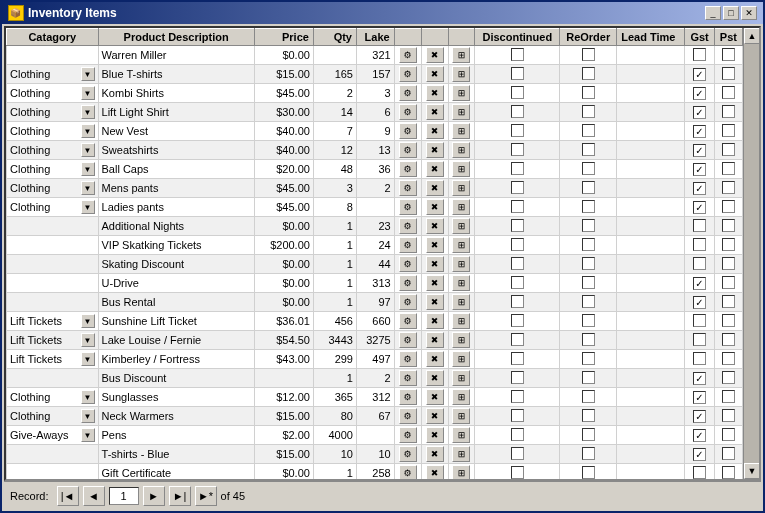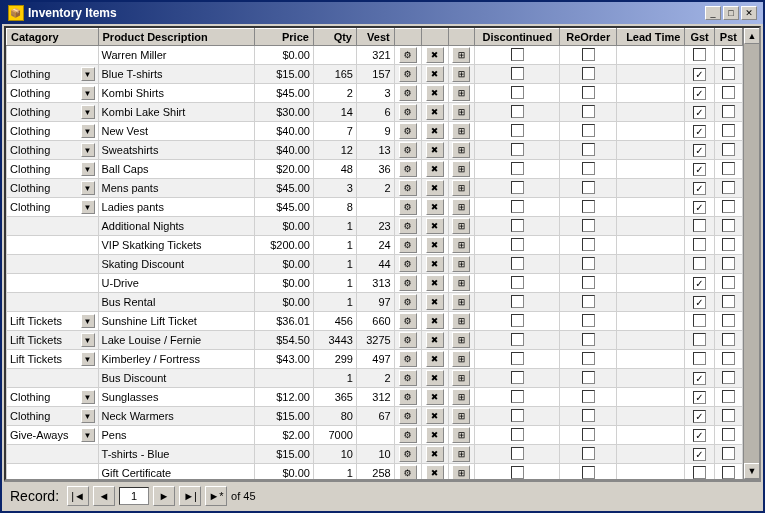--- a/index.html
+++ b/index.html
@@ -105,21 +105,21 @@
       top: 0;
       z-index: 10;
     }
 
     thead tr th {
       background: #d4d0c8;
       border: 1px solid #888;
       border-top-color: #fff;
       border-left-color: #fff;
       padding: 2px 4px;
-      text-align: left;
+      text-align: center;
       font-weight: bold;
       white-space: nowrap;
       font-size: 11px;
     }
 
     tbody tr {
       background: white;
     }
 
     tbody tr:nth-child(even) {
@@ -137,21 +137,21 @@
     .col-category { width: 85px; }
     .col-product { width: 145px; }
     .col-price { width: 55px; text-align: right; }
     .col-qty { width: 40px; text-align: right; }
     .col-used { width: 35px; text-align: right; }
     .col-icon1 { width: 22px; text-align: center; }
     .col-icon2 { width: 22px; text-align: center; }
     .col-icon3 { width: 22px; text-align: center; }
     .col-discontinued { width: 68px; text-align: center; }
     .col-reorder { width: 48px; text-align: center; }
-    .col-leadtime { width: 60px; text-align: right; }
+    .col-leadtime { width: 60px; text-align: left; }
     .col-gst { width: 24px; text-align: center; }
     .col-pst { width: 24px; text-align: center; }
 
     .dropdown-cell {
       display: flex;
       align-items: center;
       gap: 1px;
     }
 
     .dropdown-arrow {
@@ -210,21 +210,21 @@
       border-top: 1px solid #888;
       padding: 3px 6px;
       display: flex;
       align-items: center;
       gap: 4px;
       height: 28px;
       flex-shrink: 0;
     }
 
     .nav-label {
-      font-size: 14px;
+      font-size: 11px;
       margin-right: 4px;
     }
 
     .nav-btn {
       width: 22px;
       height: 20px;
       background: #d4d0c8;
       border: 1px solid #888;
       border-top-color: #fff;
       border-left-color: #fff;
@@ -304,21 +304,21 @@
     <div class="table-container">
       <div class="table-with-scroll">
         <div class="table-scroll">
           <table>
             <thead>
               <tr>
                 <th class="col-category">Catagory</th>
                 <th class="col-product">Product Description</th>
                 <th class="col-price">Price</th>
                 <th class="col-qty">Qty</th>
-                <th class="col-used">Vest</th>
+                <th class="col-used">Lake</th>
                 <th class="col-icon1"></th>
                 <th class="col-icon2"></th>
                 <th class="col-icon3"></th>
                 <th class="col-discontinued">Discontinued</th>
                 <th class="col-reorder">ReOrder</th>
                 <th class="col-leadtime">Lead Time</th>
                 <th class="col-gst">Gst</th>
                 <th class="col-pst">Pst</th>
               </tr>
             </thead>
@@ -380,21 +380,21 @@
                   <td class="col-gst" style="text-align: center;"><span class="checkbox-cell checkbox-checked"></span></td>
                   <td class="col-pst" style="text-align: center;"><span class="checkbox-cell"></span></td>
                 </tr>
                 <tr>
                   <td>
                     <div class="dropdown-cell">
                       <span class="cell-text">Clothing</span>
                       <span class="dropdown-arrow">▼</span>
                     </div>
                   </td>
-                  <td>Kombi Lake Shirt</td>
+                  <td>Lift Light Shirt</td>
                   <td class="col-price">$30.00</td>
                   <td class="col-qty">14</td>
                   <td class="col-used">6</td>
                   <td class="col-icon1" style="text-align: center;"><span class="icon-btn">⚙</span></td>
                   <td class="col-icon1" style="text-align: center;"><span class="icon-btn">✖</span></td>
                   <td class="col-icon1" style="text-align: center;"><span class="icon-btn">⊞</span></td>
                   <td class="col-discontinued" style="text-align: center;"><span class="checkbox-cell"></span></td>
                   <td class="col-reorder" style="text-align: center;"><span class="checkbox-cell"></span></td>
                   <td class="col-leadtime"></td>
                   <td class="col-gst" style="text-align: center;"><span class="checkbox-cell checkbox-checked"></span></td>
@@ -704,21 +704,21 @@
                 </tr>
                 <tr>
                   <td>
                     <div class="dropdown-cell">
                       <span class="cell-text">Give-Aways</span>
                       <span class="dropdown-arrow">▼</span>
                     </div>
                   </td>
                   <td>Pens</td>
                   <td class="col-price">$2.00</td>
-                  <td class="col-qty">7000</td>
+                  <td class="col-qty">4000</td>
                   <td class="col-used"></td>
                   <td class="col-icon1" style="text-align: center;"><span class="icon-btn">⚙</span></td>
                   <td class="col-icon1" style="text-align: center;"><span class="icon-btn">✖</span></td>
                   <td class="col-icon1" style="text-align: center;"><span class="icon-btn">⊞</span></td>
                   <td class="col-discontinued" style="text-align: center;"><span class="checkbox-cell"></span></td>
                   <td class="col-reorder" style="text-align: center;"><span class="checkbox-cell"></span></td>
                   <td class="col-leadtime"></td>
                   <td class="col-gst" style="text-align: center;"><span class="checkbox-cell checkbox-checked"></span></td>
                   <td class="col-pst" style="text-align: center;"><span class="checkbox-cell"></span></td>
                 </tr>

